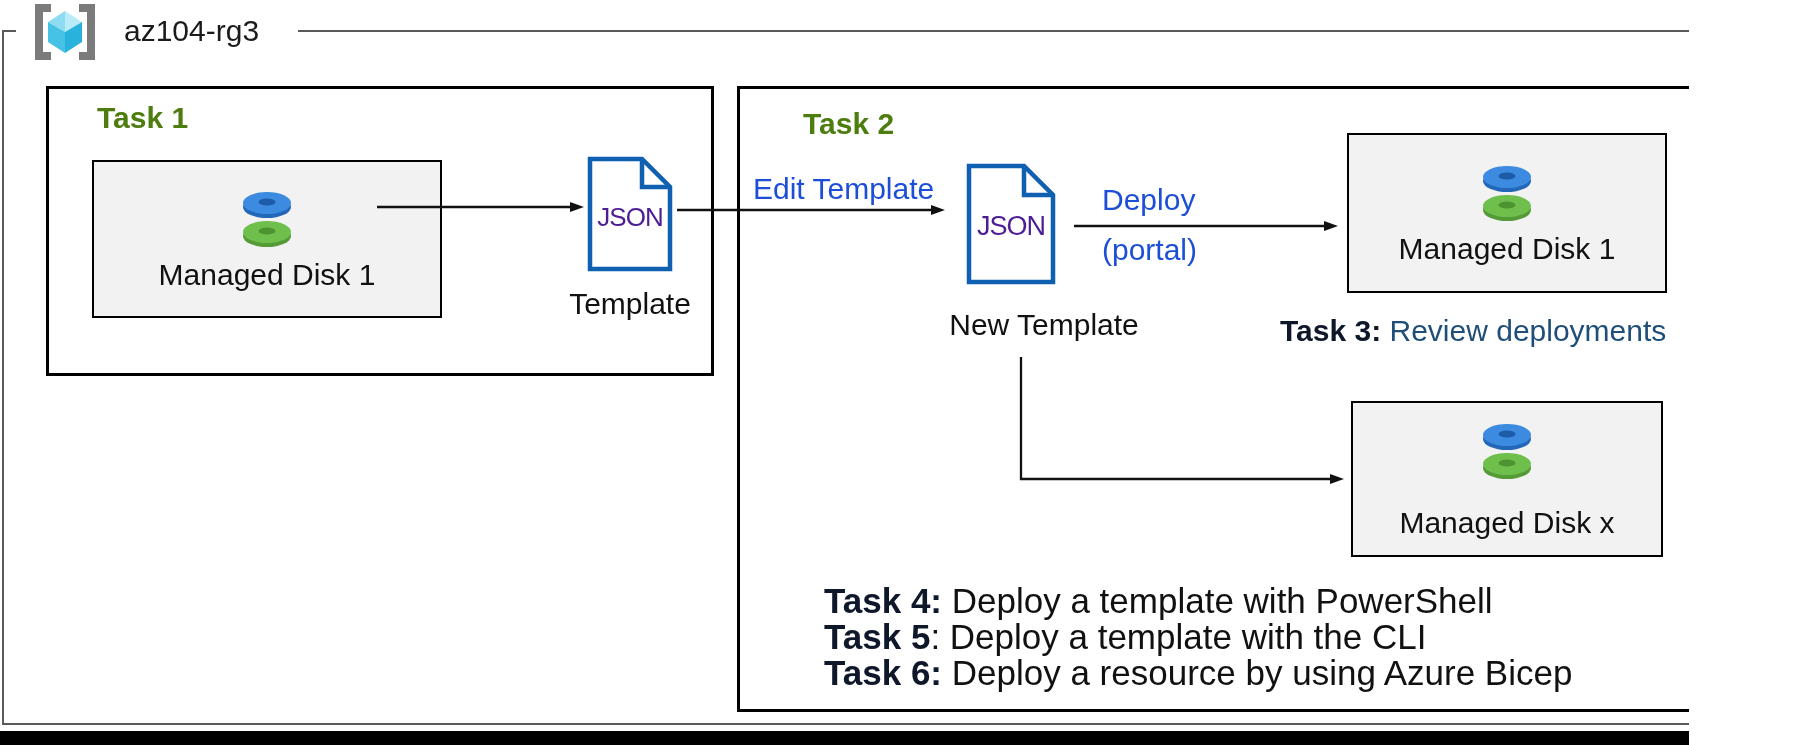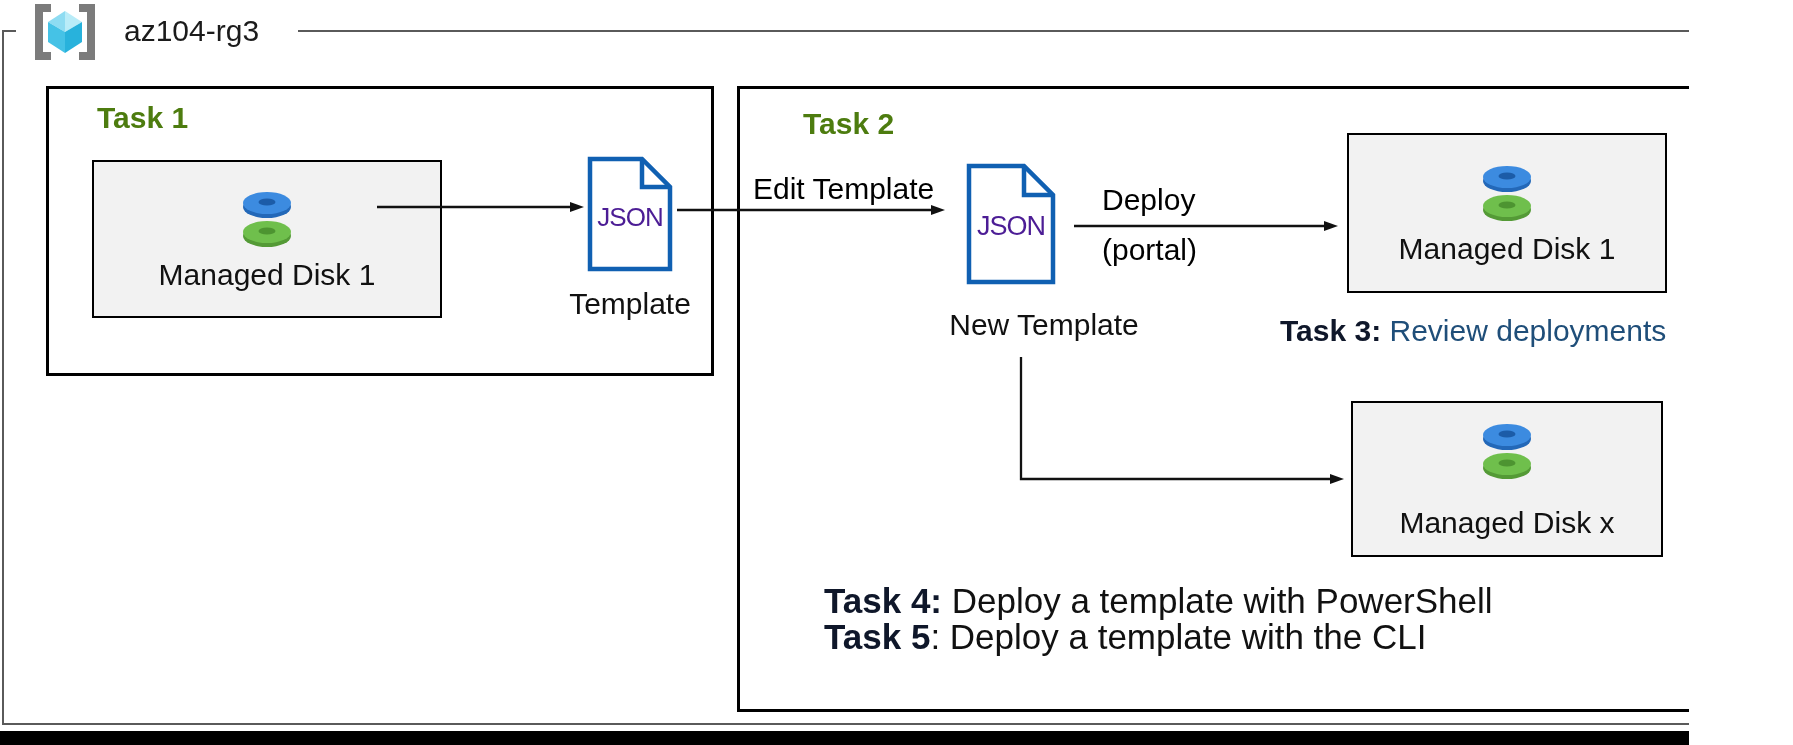--- a/index.html
+++ b/index.html
@@ -20,21 +20,21 @@
   
   .disk-box{border:2.5px solid #000;box-sizing:border-box;background:#F2F2F2;
     display:flex;flex-direction:column;align-items:center;justify-content:center;gap:8px;}
   .disk-box .lbl{font-size:30px;color:#111;white-space:nowrap;line-height:32px;}
   .disk-1a{left:92px;top:160px;width:350px;height:158px;}
   .disk-1b{left:1347px;top:133px;width:320px;height:160px;}
   .disk-x {left:1351px;top:401px;width:312px;height:156px;gap:24px;}
   
   .json-text{font-size:26px;color:#4c1d95;text-align:center;letter-spacing:-1px;line-height:28px;}
   .caption{font-size:30px;color:#111;text-align:center;white-space:nowrap;line-height:34px;}
-  .flow-label{font-size:30px;color:#000000;white-space:nowrap;line-height:34px;}
+  .flow-label{font-size:30px;color:#1d4ed8;white-space:nowrap;line-height:34px;}
   
   .task3-line{left:1280px;top:314px;font-size:30px;color:#1F4E79;white-space:nowrap;line-height:34px;}
   .task-line{left:824px;font-size:35px;color:#111;white-space:nowrap;line-height:34px;}
   .t-label{font-weight:bold;color:#0f172a;}
   .bottom-bar{left:0;top:731px;width:1793px;height:14px;background:#000;}
   svg{display:block;}
   #connectors{position:absolute;left:0;top:0;pointer-events:none;}
 </style>
 </head>
 <body>
@@ -132,20 +132,23 @@
     </span>
     <span class="lbl">Managed Disk x</span>
   </div>
 
   <div class="abs task-line" style="top:584px;">
     <span class="t-label">Task 4:</span><span> Deploy a template with PowerShell</span>
   </div>
   <div class="abs task-line" style="top:620px;">
     <span class="t-label">Task 5</span><span>: Deploy a template with the CLI</span>
   </div>
+  <div class="abs task-line" style="top:656px;">
+    <span class="t-label">Task 6:</span><span> Deploy a resource by using Azure Bicep</span>
+  </div>
 
   <svg id="connectors" width="1793" height="745" viewBox="0 0 1793 745">
     <defs>
       <marker id="ah" markerUnits="userSpaceOnUse" markerWidth="16" markerHeight="12" refX="0" refY="5" orient="auto">
         <path d="M0,0 L14,5 L0,10 Z" fill="#111"></path>
       </marker>
     </defs>
     <line x1="377" y1="207" x2="570" y2="207" stroke="#111" stroke-width="2.3" marker-end="url(#ah)"></line>
     <line x1="677" y1="210" x2="931" y2="210" stroke="#111" stroke-width="2.3" marker-end="url(#ah)"></line>
     <line x1="1074" y1="226" x2="1324" y2="226" stroke="#111" stroke-width="2.3" marker-end="url(#ah)"></line>

